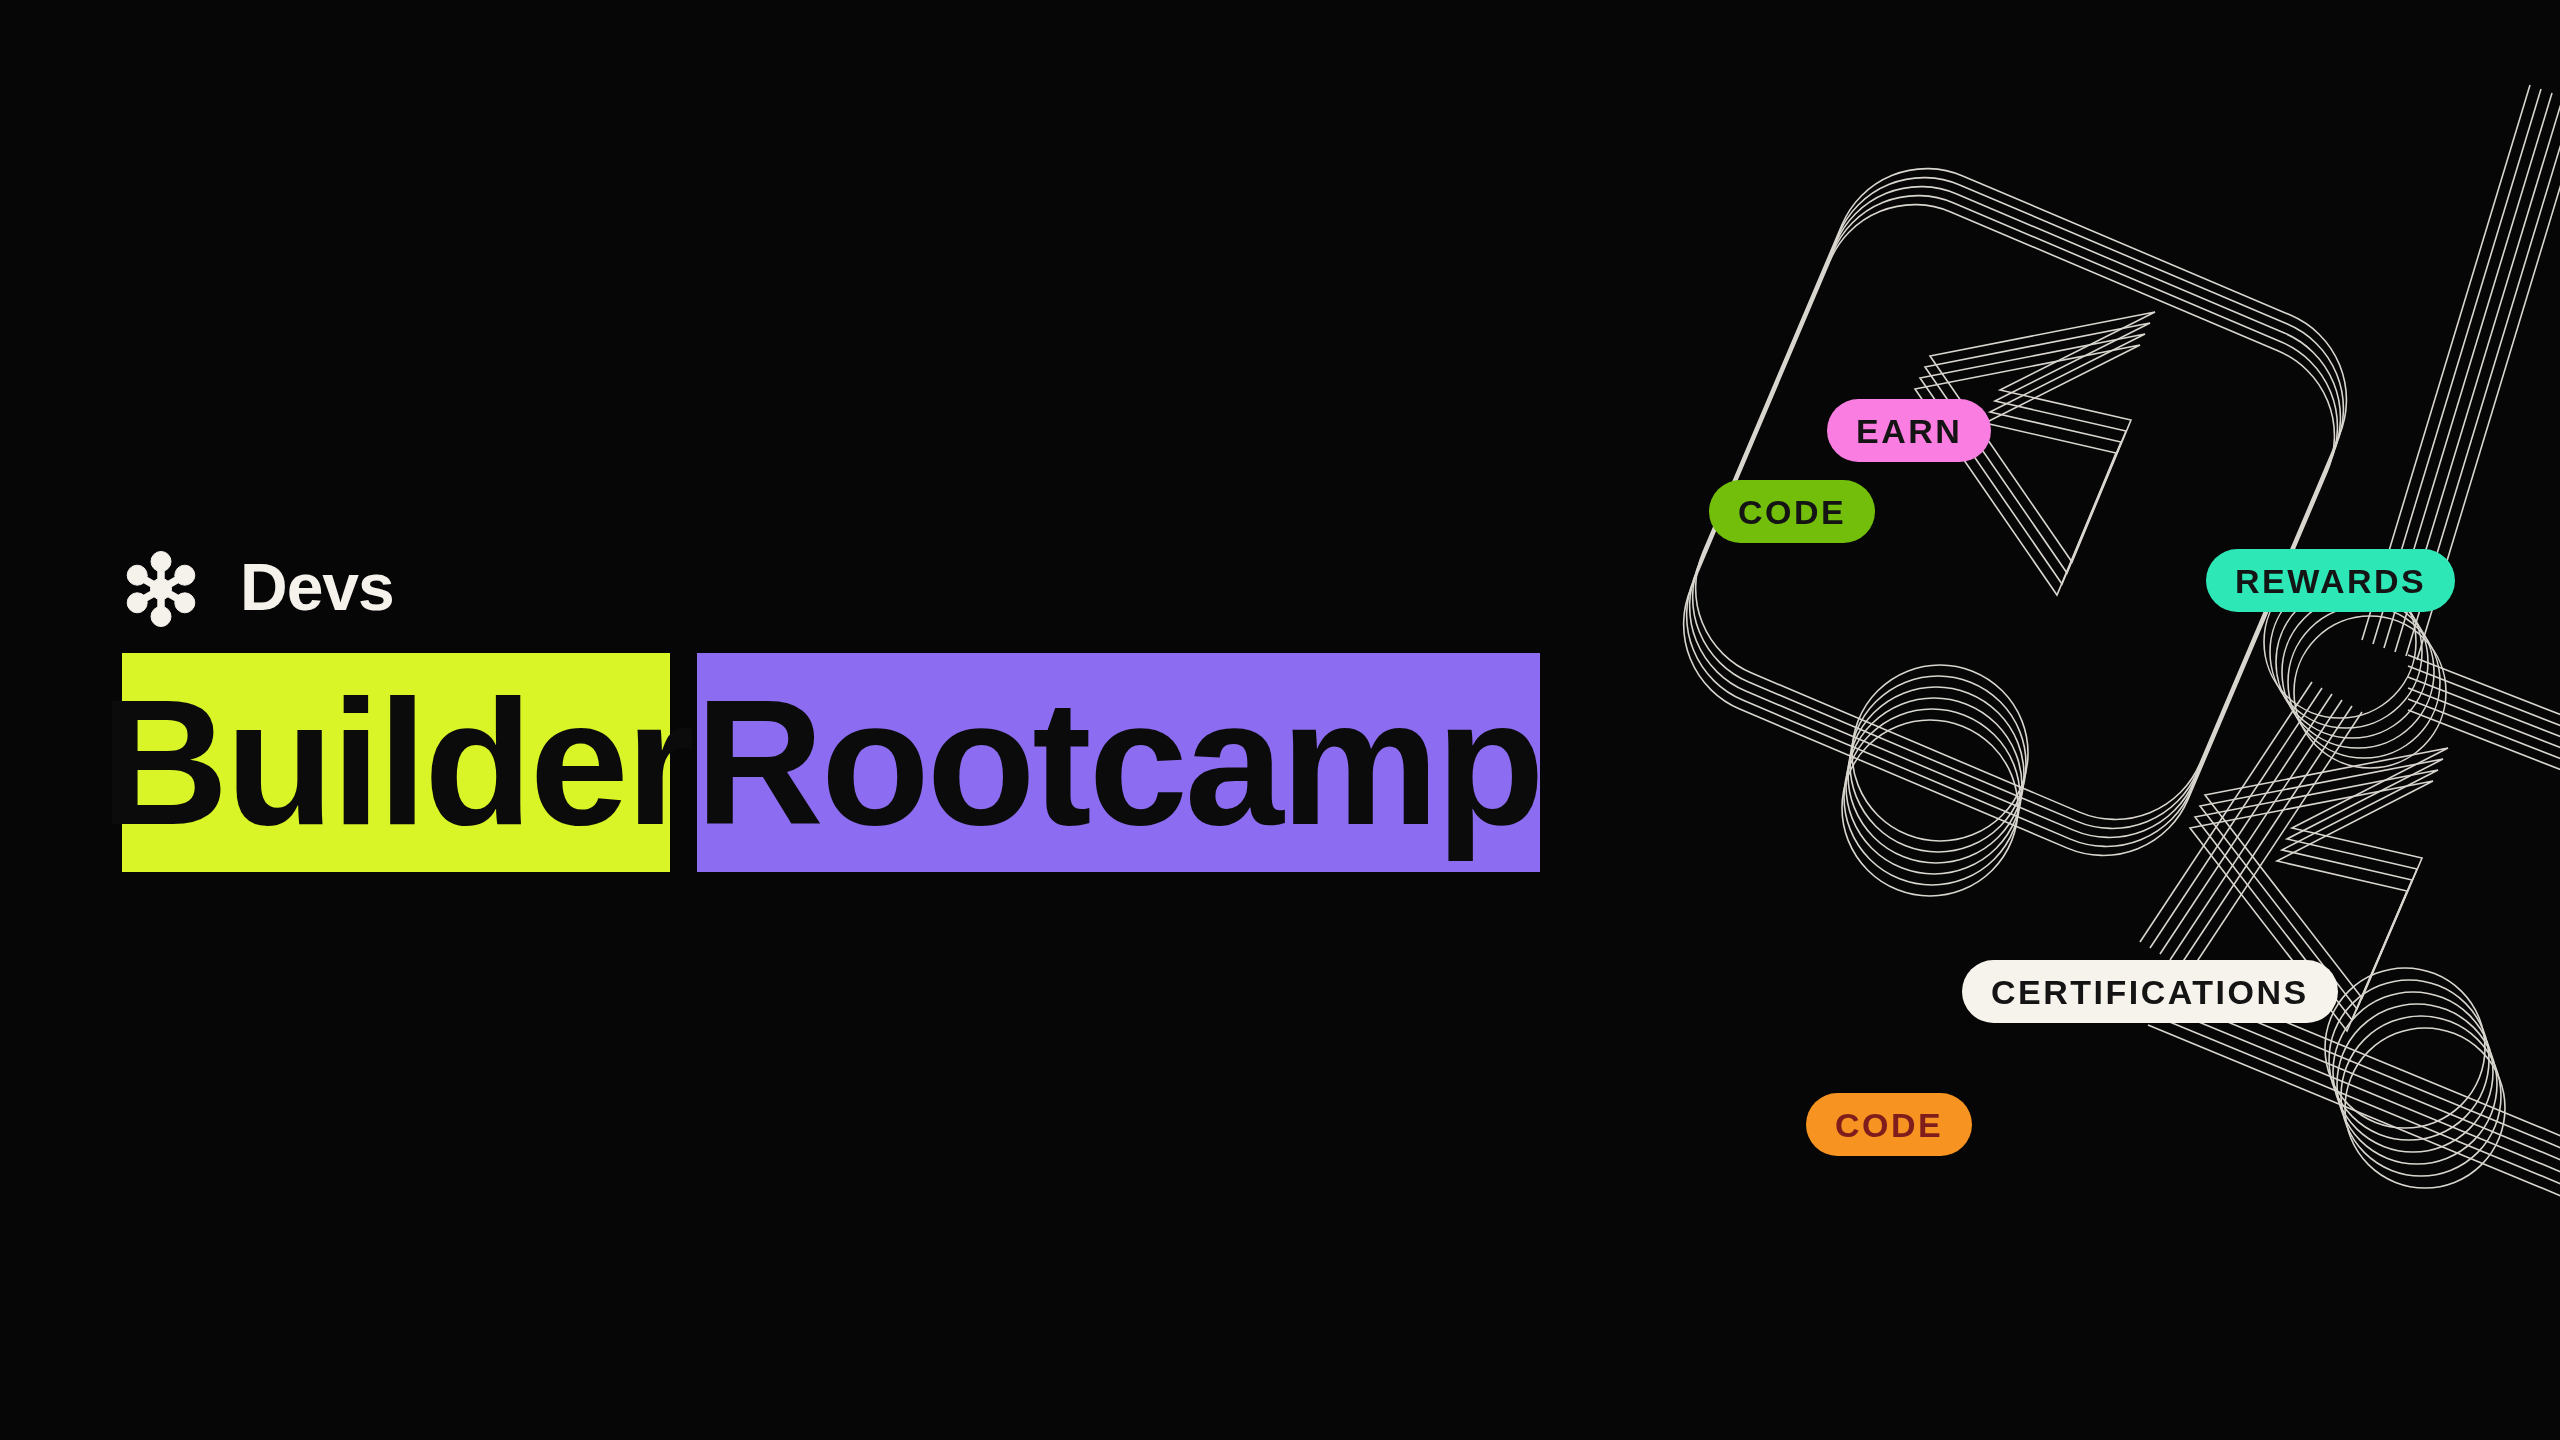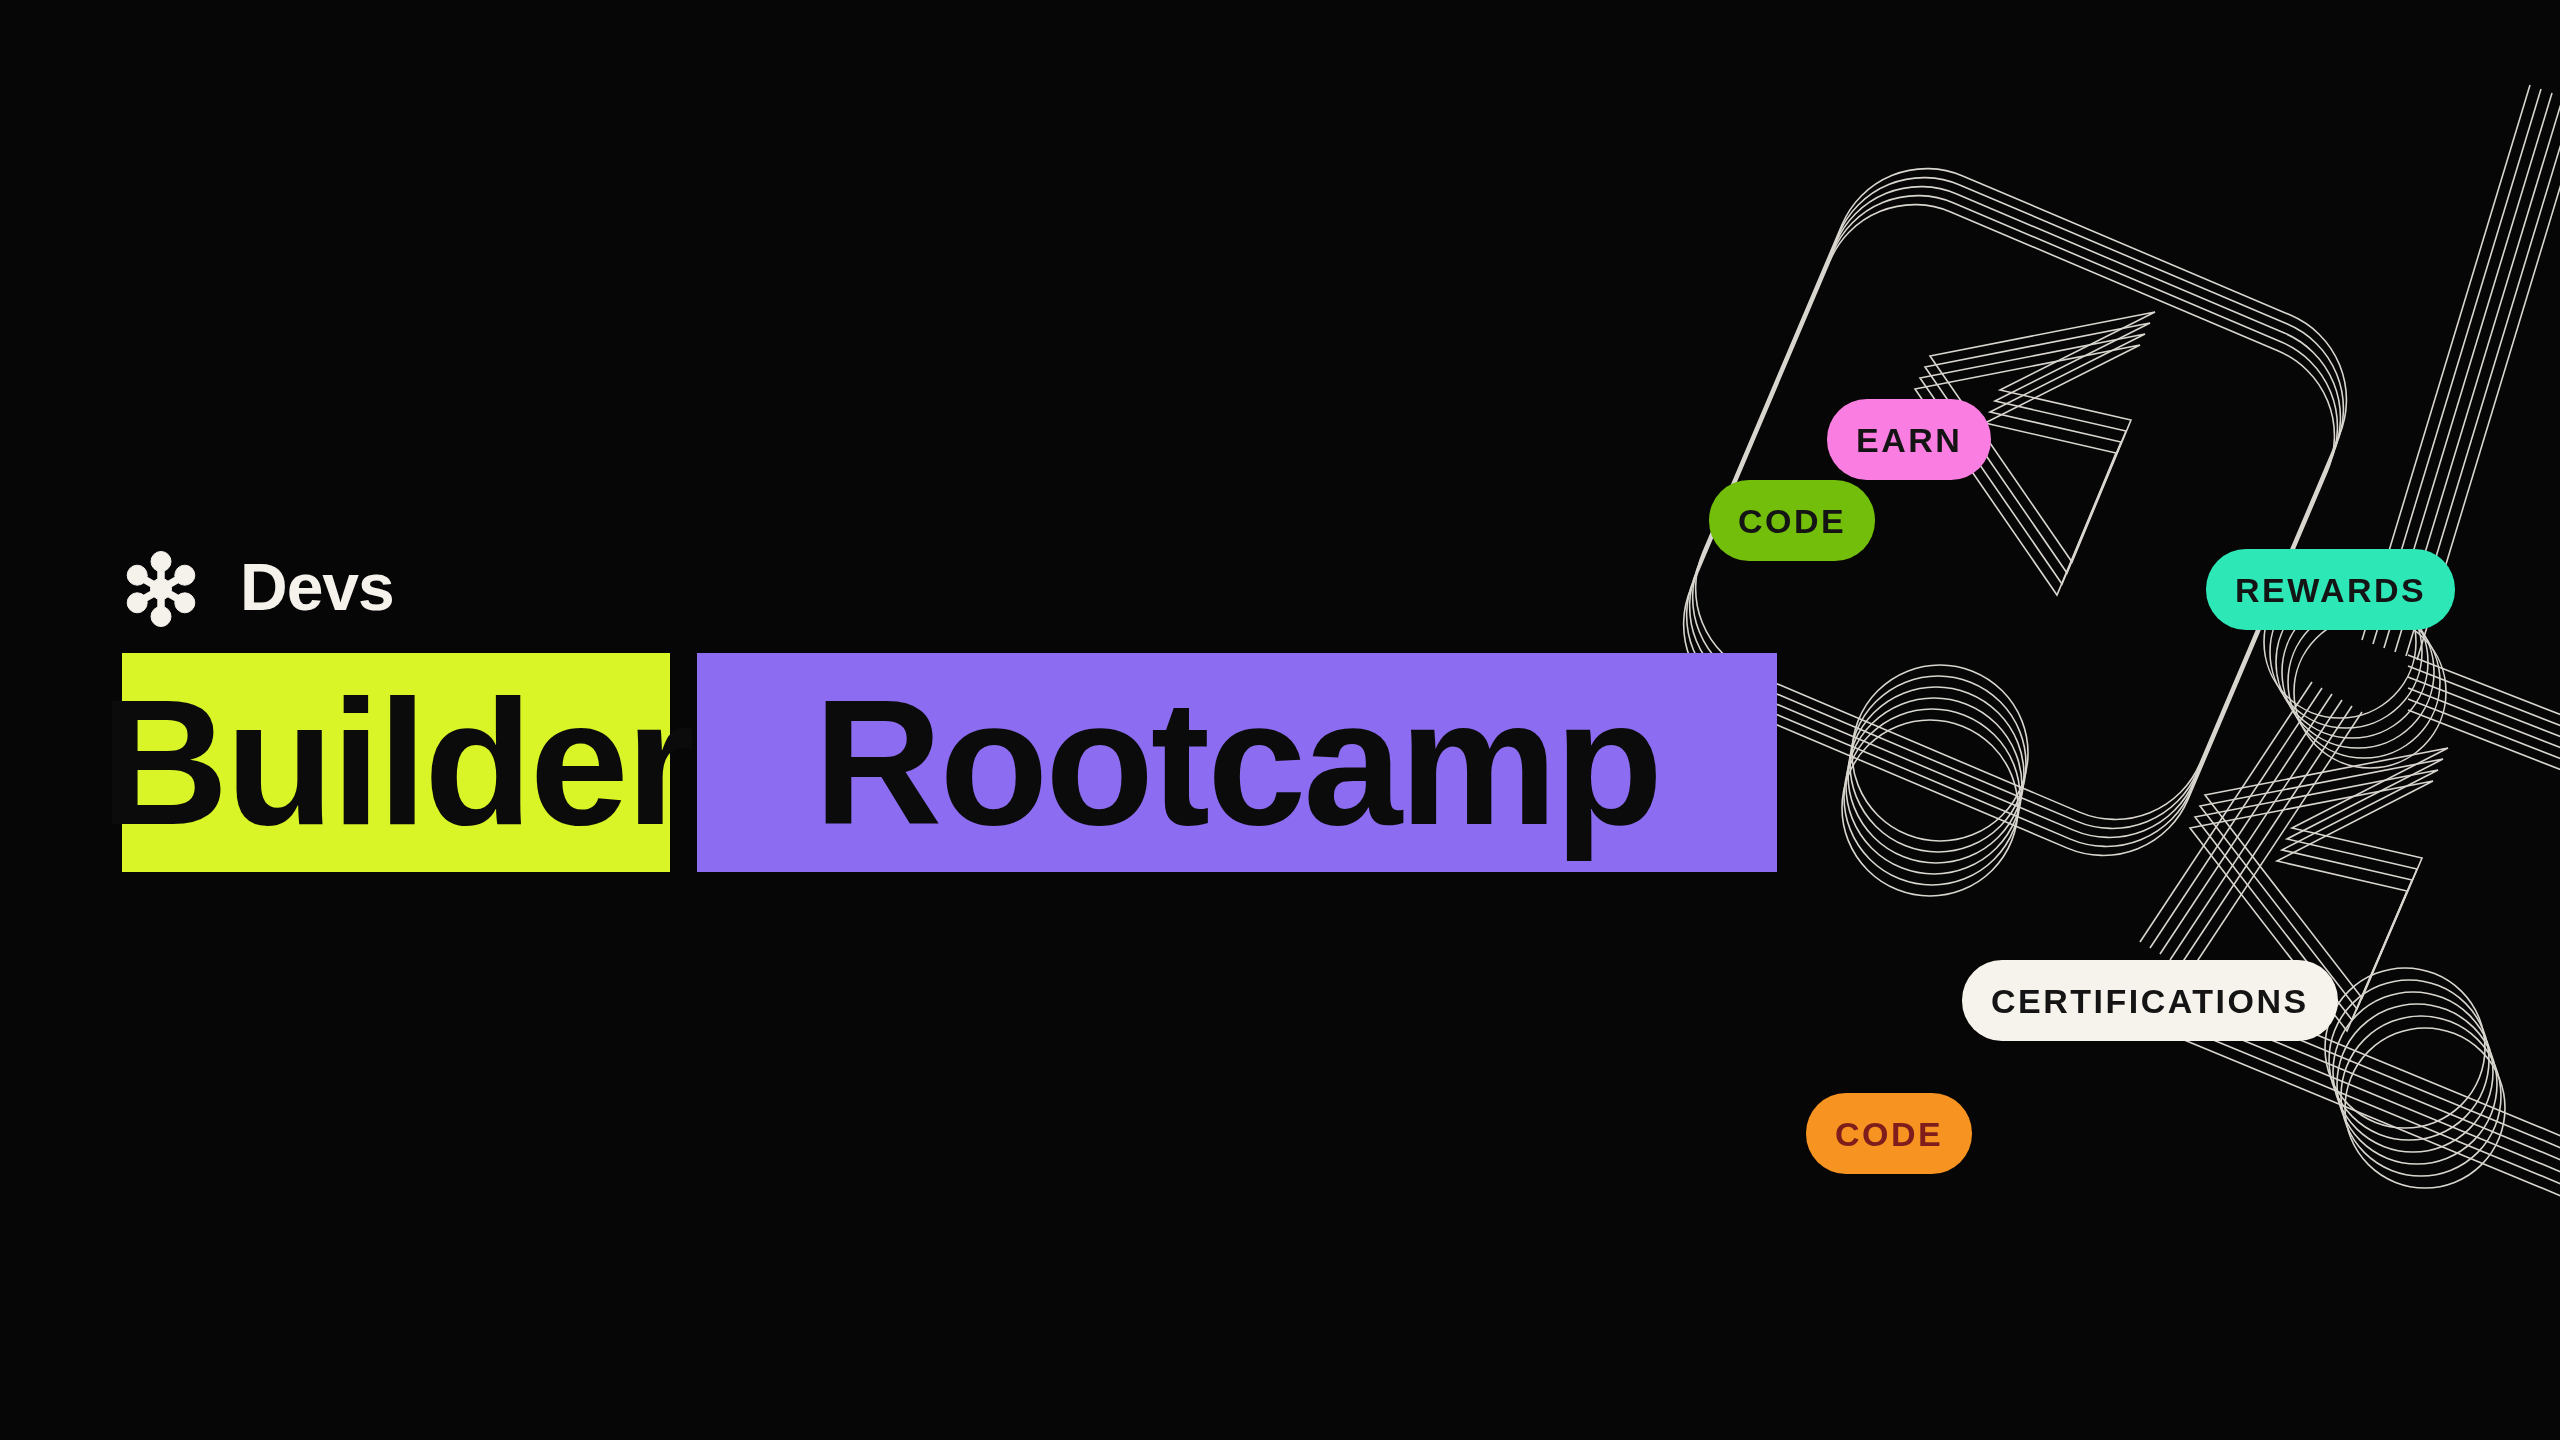--- a/index.html
+++ b/index.html
@@ -14,23 +14,23 @@
   
   .brand{position:absolute;left:122px;top:546px;z-index:2;display:flex;align-items:center;gap:40px;}
   .brand .logo{width:78px;height:82px;display:block;}
   .brand .logo *{fill:#f5f2ec;stroke:#f5f2ec;}
   .brand-label{font-size:66px;font-weight:700;letter-spacing:-1px;line-height:1;}
   
   .headline{position:absolute;left:122px;top:653px;z-index:2;display:flex;gap:27px;}
   .word{height:219px;display:flex;align-items:center;justify-content:center;
         font-size:178px;font-weight:700;letter-spacing:-3px;line-height:1;}
   .word-builder{width:548px;}
-  .word-rootcamp{width:1080px;}
+  .word-rootcamp{width:843px;}
   
-  .pill{position:absolute;z-index:3;height:81px;border-radius:40px;
+  .pill{position:absolute;z-index:3;height:63px;border-radius:40px;
         display:flex;align-items:center;padding:0 29px;
         font-size:34px;font-weight:700;letter-spacing:2.5px;line-height:1;white-space:nowrap;}
   .pill-earn{left:1827px;top:399px;}
   .pill-learn{left:1709px;top:480px;}
   .pill-rewards{left:2206px;top:549px;}
   .pill-certifications{left:1962px;top:960px;}
   .pill-code{left:1806px;top:1093px;}
 </style>
 </head>
 <body>

